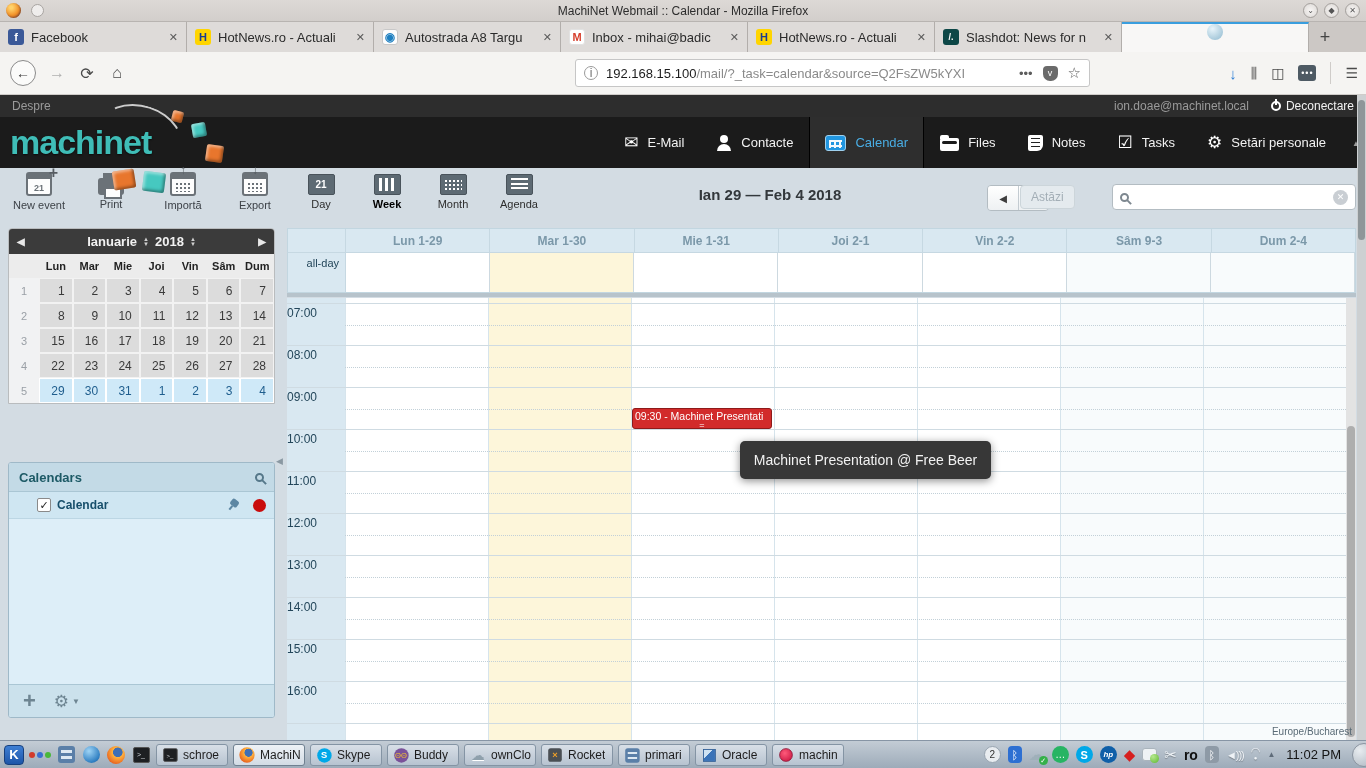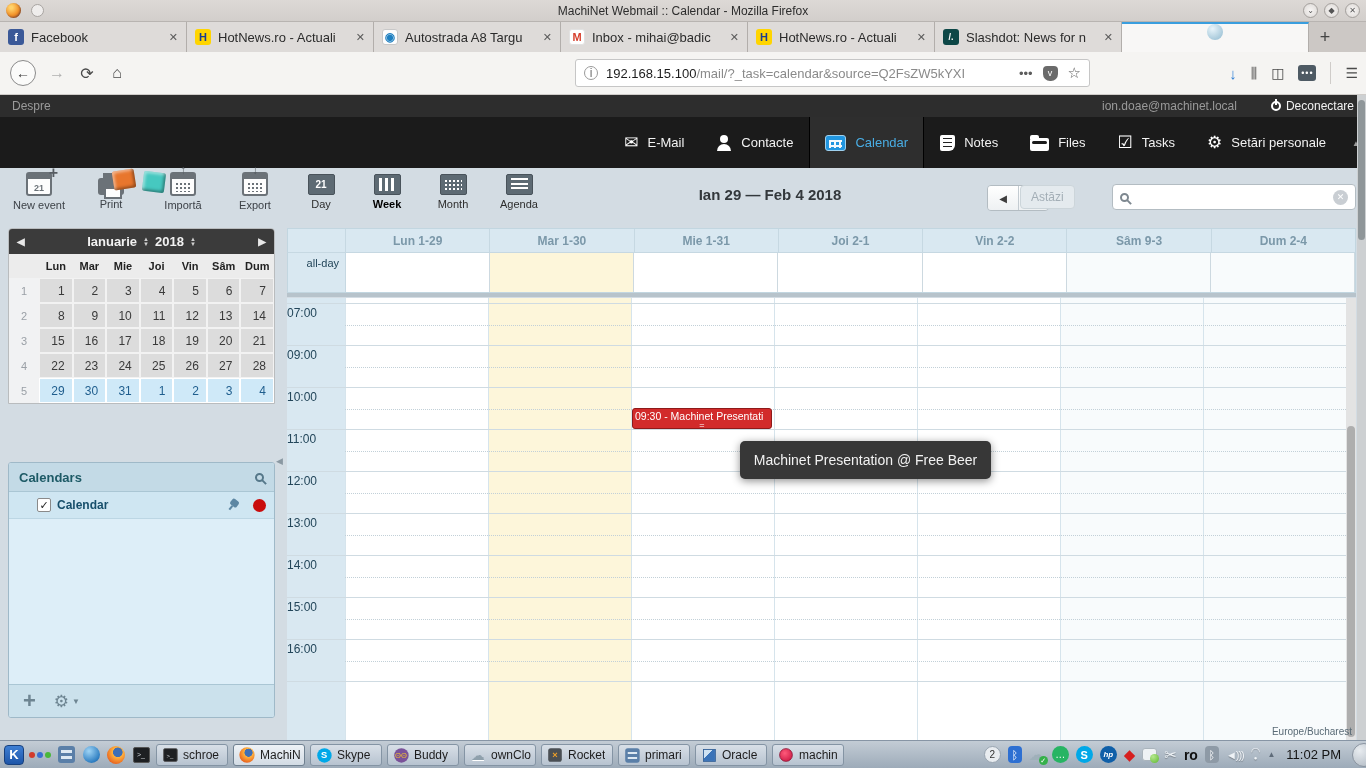--- a/index.html
+++ b/index.html
@@ -41,21 +41,21 @@
   .shield { width:15px; height:15px; border-radius:4px 4px 7px 7px; background:#6a6a6a; color:#fff; font-size:9px; display:flex; align-items:center; justify-content:center; }
   .nav-right { position:absolute; right:8px; display:flex; align-items:center; gap:14px; }
   .dl-arrow { color:#2f7fd6; font-weight:bold; font-size:15px; }
   .lib-ico, .sb-ico, .menu-ico { color:#4a4a4a; font-size:14px; }
   .ext-ico { width:18px; height:16px; background:#4e5a64; border-radius:3px; color:#fff; font-size:9px; display:flex; align-items:center; justify-content:center; letter-spacing:1px; }
   .nav-sep { width:1px; height:22px; background:#cfccc9; }
 
   
   .wm-topbar { position:absolute; top:95px; left:0; width:1366px; height:22px; background:#2d2d2d; display:flex; align-items:center; padding:0 12px; font-size:12px; }
   .wm-about { color:#9a9a9a; }
-  .wm-topright { margin-left:auto; display:flex; align-items:flex-end; gap:20px; }
+  .wm-topright { margin-left:auto; display:flex; align-items:flex-end; gap:8px; }
   .wm-user { color:#9a9a9a; margin-right:14px; }
   .wm-logout { color:#f2f2f2; display:flex; align-items:center; gap:5px; }
   .ico-power { width:10px; height:10px; border:2px solid #fff; border-radius:50%; position:relative; }
   .ico-power::after { content:""; position:absolute; top:-4px; left:50%; margin-left:-1px; width:2px; height:6px; background:#fff; }
 
   
   .wm-header { position:absolute; top:117px; left:0; width:1366px; height:51px; background:#1b1b1b; }
   .logo { position:absolute; left:10px; top:6px; font-size:34px; font-weight:bold; letter-spacing:-1px; color:#3fbdb7; text-shadow:0 1px 2px rgba(0,0,0,.6); }
   .cube { position:absolute; border-radius:2px; box-shadow:inset -2px -2px 3px rgba(0,0,0,.35), inset 2px 2px 3px rgba(255,255,255,.45); }
   .arc { position:absolute; left:84px; top:-18px; width:90px; height:70px; border:2px solid #e8e8e8; border-color:#e8e8e8 transparent transparent transparent; border-radius:50%; transform:rotate(18deg); opacity:.85; }
@@ -304,40 +304,47 @@
     <span class="wm-topright">
       <span class="wm-user">ion.doae@machinet.local</span>
       <span class="wm-logout">
         <span class="ico-power"></span>
         <span>Deconectare</span>
       </span>
     </span>
   </div>
 
   <div class="wm-header">
+    <div class="logo">
+      <span class="arc"></span>
+      <span>machinet</span>
+      <span class="cube" style="left:162px; top:-12px; width:11px; height:11px; background:#e8762d; transform:rotate(14deg);"></span>
+      <span class="cube" style="left:182px; top:0px; width:14px; height:14px; background:#46c8c0; transform:rotate(-10deg);"></span>
+      <span class="cube" style="left:196px; top:22px; width:17px; height:17px; background:#e8762d; transform:rotate(8deg);"></span>
+    </div>
     <nav class="wm-nav" id="wmnav">
         <div class="wm-nav-item">
        <span class="wmglyph">✉</span>
        <span>E-Mail</span>
      </div>
         <div class="wm-nav-item">
        <span class="ico-person"></span>
        <span>Contacte</span>
      </div>
         <div class="wm-nav-item active">
        <span class="ico-calgrid"></span>
        <span>Calendar</span>
      </div>
         <div class="wm-nav-item">
+       <span class="ico-folder"></span>
+       <span>Files</span>
+     </div>
+        <div class="wm-nav-item">
        <span class="ico-notes"></span>
        <span>Notes</span>
-     </div>
-        <div class="wm-nav-item">
-       <span class="ico-folder"></span>
-       <span>Files</span>
      </div>
         <div class="wm-nav-item">
        <span class="wmglyph">☑</span>
        <span>Tasks</span>
      </div>
         <div class="wm-nav-item">
        <span class="wmglyph">⚙</span>
        <span>Setări personale</span>
      </div>
       </nav>
@@ -548,20 +555,24 @@
             <div class="wv-daycol"></div>
             <div class="wv-daycol weekend"></div>
             <div class="wv-daycol weekend"></div>
           </div>
         <div class="wv-rows" id="wvrows">
             <div class="wv-hrow">
        <span class="hl">07:00</span>
        <span class="half"></span>
      </div>
             <div class="wv-hrow">
+       <span class="hl">08:00</span>
+       <span class="half"></span>
+     </div>
+            <div class="wv-hrow">
        <span class="hl">09:00</span>
        <span class="half"></span>
      </div>
             <div class="wv-hrow">
        <span class="hl">10:00</span>
        <span class="half"></span>
      </div>
             <div class="wv-hrow">
        <span class="hl">11:00</span>
        <span class="half"></span>

